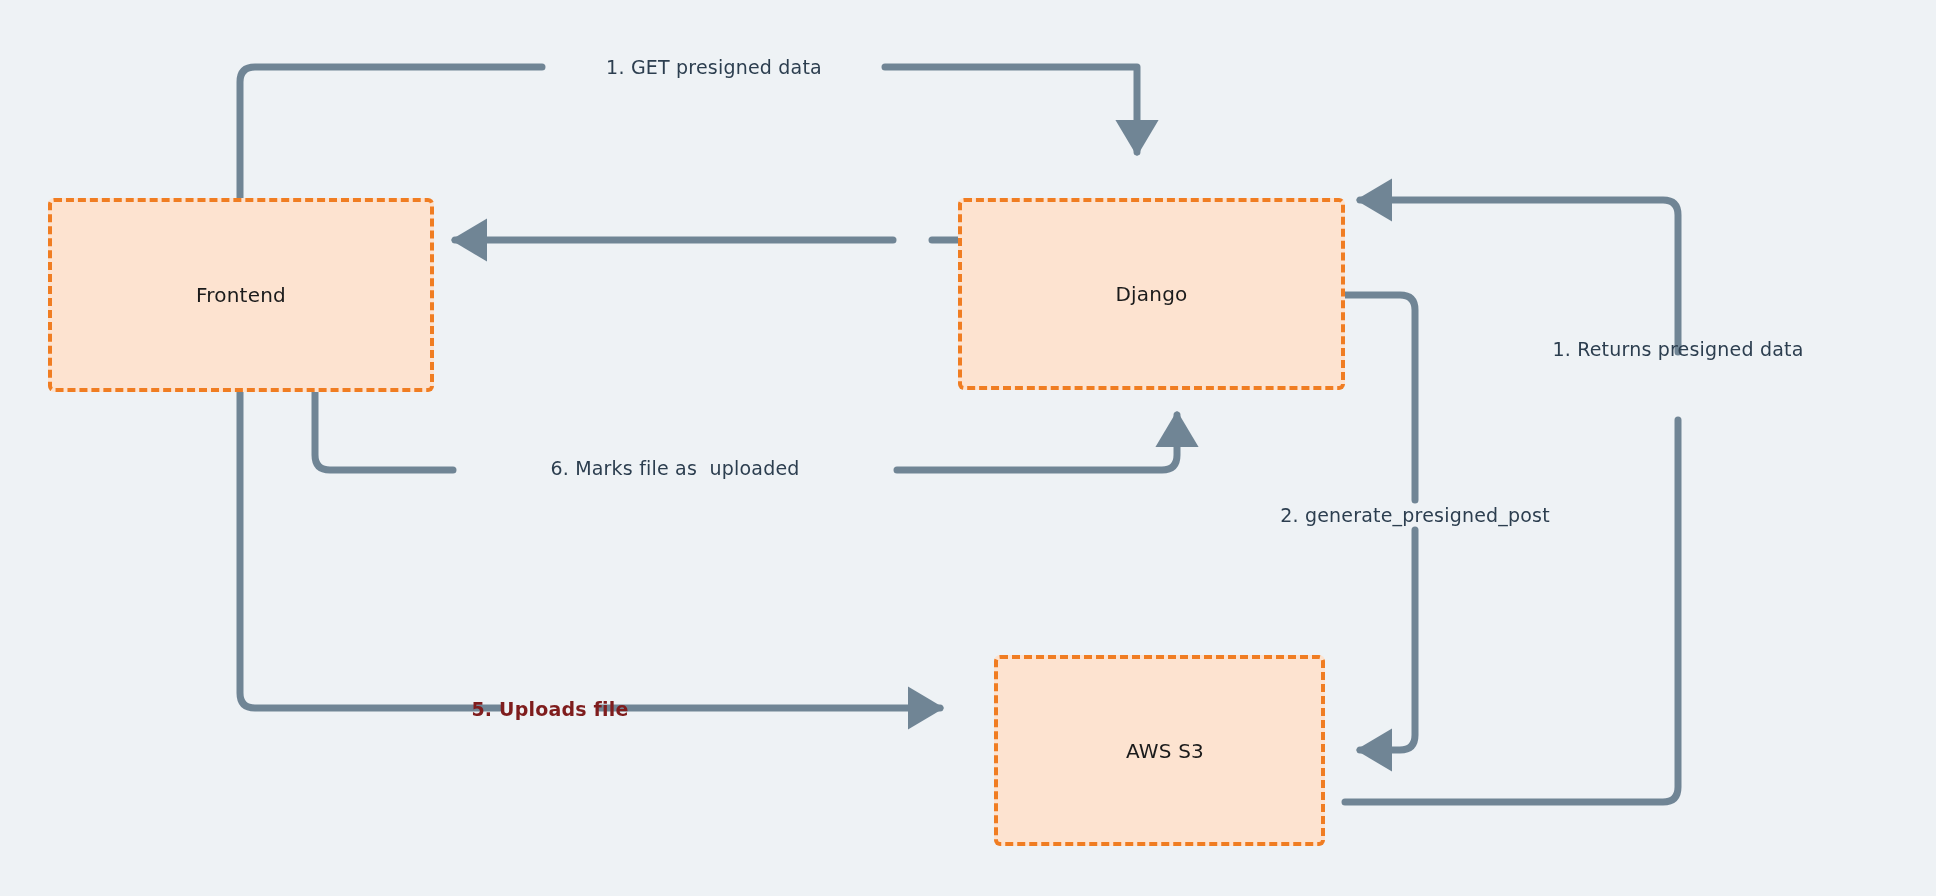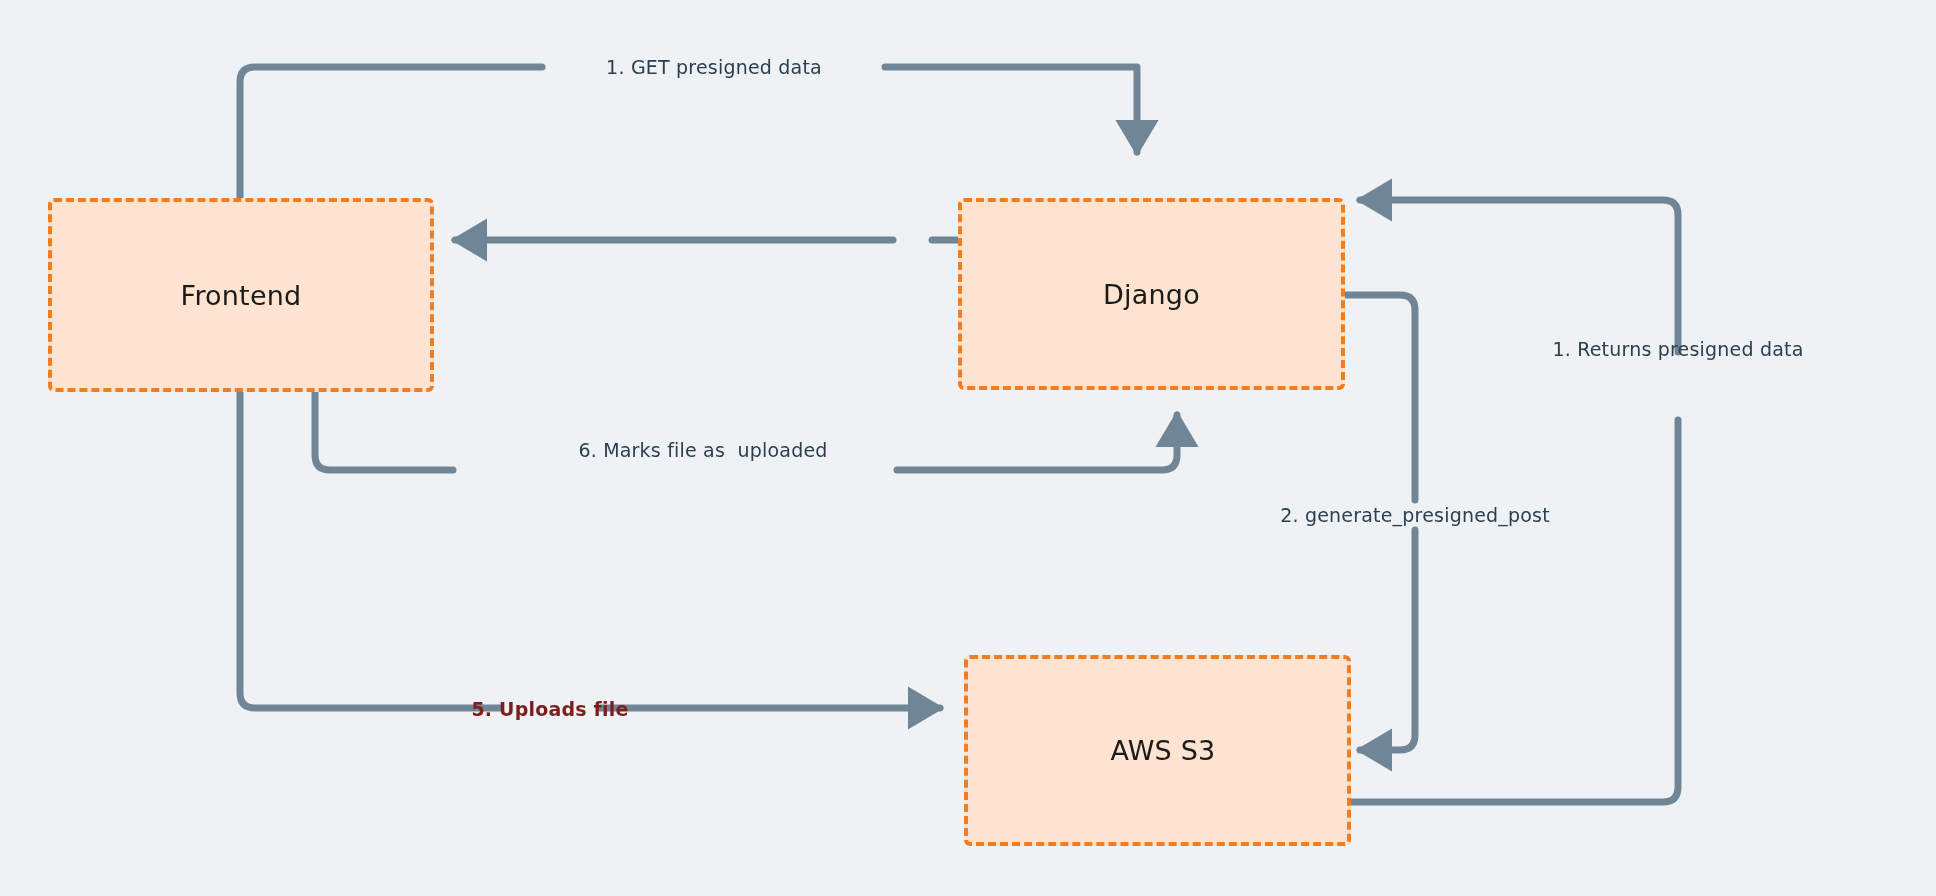--- a/index.html
+++ b/index.html
@@ -16,21 +16,21 @@
 
   .node{
     position:absolute;
     box-sizing:border-box;
     display:flex;align-items:center;justify-content:center;
     border-style:dashed;
     border-width:4px;
     border-radius:6px;
   }
   .node-label{
-    font-size:27px;
+    font-size:20px;
     letter-spacing:.2px;
     white-space:pre;
   }
   .edge-label{
     position:absolute;
     font-size:19px;
     white-space:pre;
     letter-spacing:.2px;
     line-height:1;
     transform:translate(-50%,-50%);
@@ -73,29 +73,29 @@
   <div class="node" style="left:48px;top:198px;width:386px;height:194px;
               background:#fde3d0;border-color:#f07d22;">
     <span class="node-label" style="color:#1b1b1b;">Frontend</span>
   </div>
 
   <div class="node" style="left:958px;top:198px;width:387px;height:192px;
               background:#fde3d0;border-color:#f07d22;justify-content:center;">
     <span class="node-label" style="color:#1b1b1b;">Django</span>
   </div>
 
-  <div class="node" style="left:964px;top:655px;width:387px;height:191px;
+  <div class="node" style="left:994px;top:655px;width:331px;height:191px;
               background:#fde3d0;border-color:#f07d22;padding-left:11px;">
     <span class="node-label" style="color:#1b1b1b;">AWS S3</span>
   </div>
 
   <span class="edge-label" style="left:714px;top:67px;color:#2c3e4f;">1. GET presigned data</span>
 
   <span class="edge-label" style="left:1415px;top:515px;color:#2c3e4f;">2. generate_presigned_post</span>
 
   <span class="edge-label" style="left:1678px;top:349px;color:#2c3e4f;">1. Returns presigned data</span>
 
 
   <span class="edge-label" style="left:550px;top:709px;color:#7f1d1d;font-weight:bold;">5. Uploads file</span>
 
-  <span class="edge-label" style="left:675px;top:450px;color:#2c3e4f;margin-left:28px;">6. Marks file as  uploaded</span>
+  <span class="edge-label" style="left:675px;top:468px;color:#2c3e4f;">6. Marks file as  uploaded</span>
 
 </div>
 
 </body></html>

